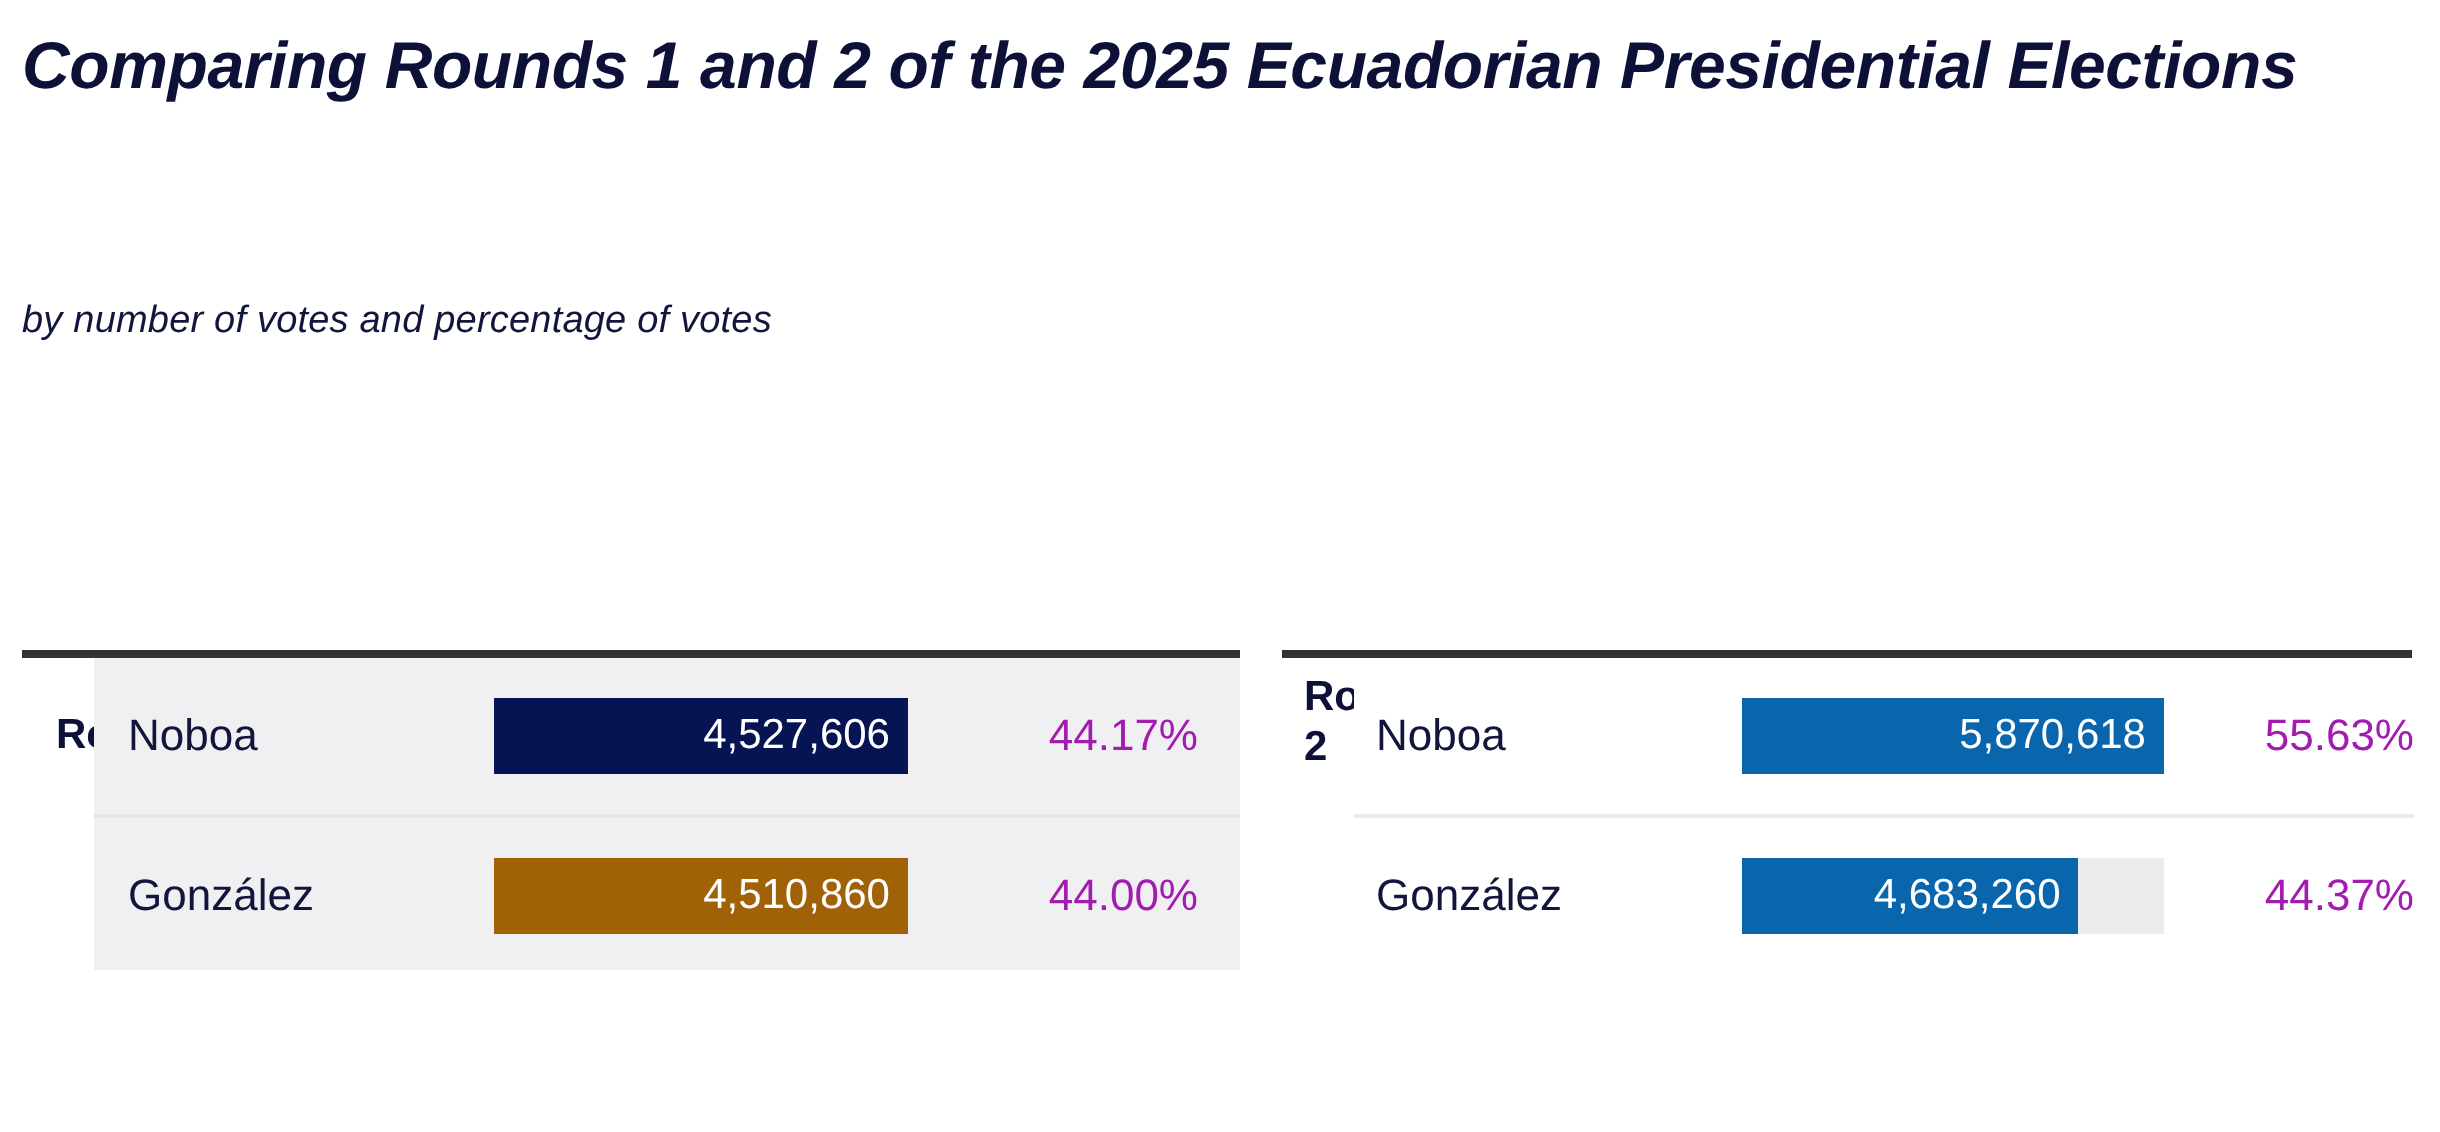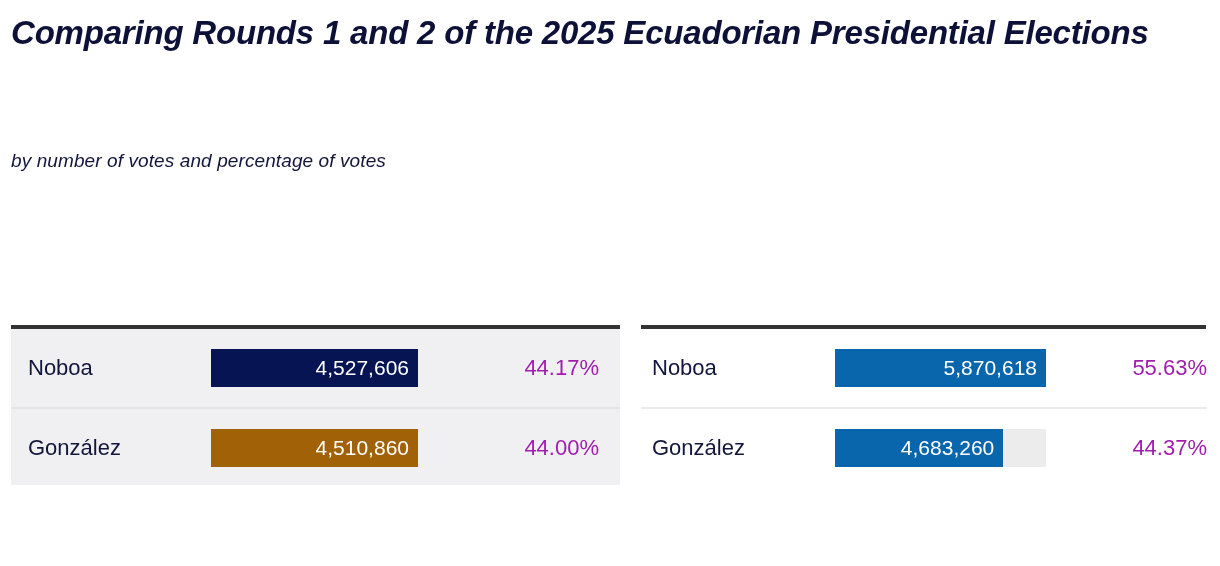--- a/index.html
+++ b/index.html
@@ -94,20 +94,21 @@
     position: absolute;
     left: 0;
     right: 0;
     top: 111px;
   }
 
   .row {
     position: relative;
     height: 78px;
     box-sizing: border-box;
+    margin-left: 36px;
   }
   .table.round1 .row { background: #f0f0f2; }
   .table.round2 .row { background: #ffffff; }
   .table.round1 .row + .row { border-top: 2px solid #e4e4e8; }
   .table.round2 .row + .row { border-top: 2px solid #ececee; }
 
   .row-label {
     position: absolute;
     left: 17px;
     top: 0;

